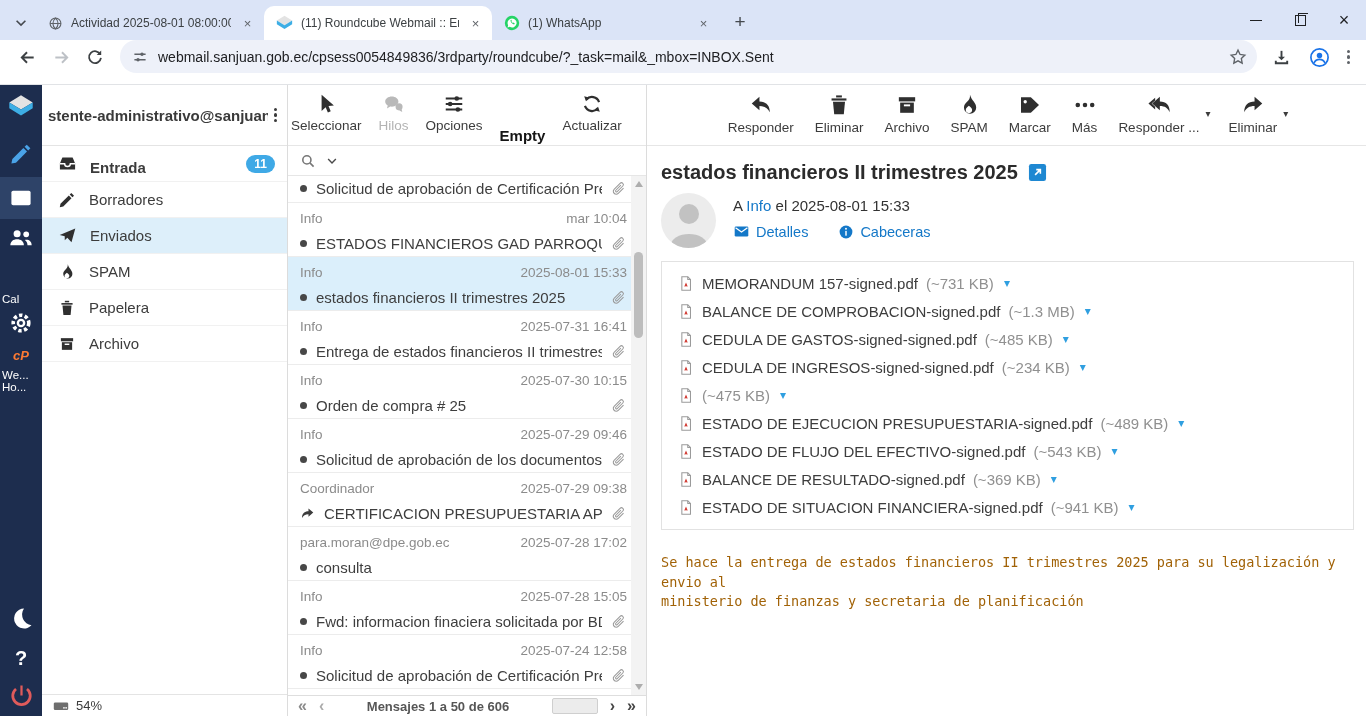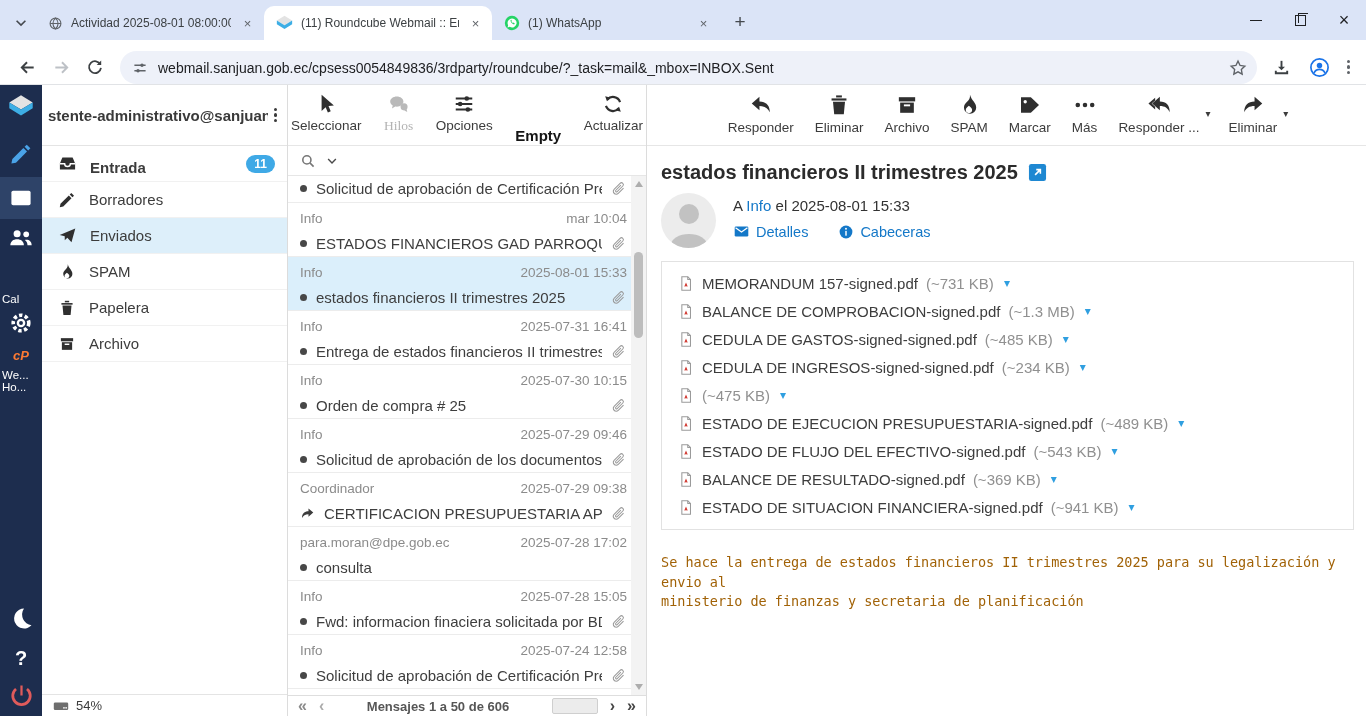--- a/index.html
+++ b/index.html
@@ -18,21 +18,21 @@
     font-size:13px;color:#5f6368;}
   .newtab{width:28px;height:28px;margin:0 0 4px 6px;display:flex;align-items:center;justify-content:center;
     font-size:19px;color:#45494e;}
   .winctl{position:absolute;top:0;right:0;height:40px;display:flex;}
   .winbtn{width:44px;height:40px;display:flex;align-items:center;justify-content:center;color:#202124;font-size:15px;}
   .wmin{width:12px;height:0;border-top:1.6px solid #202124;}
   .wrest{width:9px;height:9px;border:1.4px solid #202124;position:relative;background:#dbe4f7;}
   .wrest:before{content:"";position:absolute;left:2px;bottom:2px;width:9px;height:9px;border:1.4px solid #202124;
     border-right:none;border-bottom:none;background:transparent;}
 
-  .addressbar{height:44px;background:#fff;border-bottom:1px solid #e1e3e6;display:flex;align-items:flex-end;padding:0 10px;}
+  .addressbar{height:44px;background:#fff;border-bottom:1px solid #e1e3e6;display:flex;align-items:flex-start;padding:0 10px;}
   .navbtn{width:34px;height:34px;display:flex;align-items:center;justify-content:center;color:#5f6368;}
   .navbtn.dis{color:#bdc1c6;}
   .urlpill{flex:1;height:33px;background:#eef1f9;border-radius:17px;display:flex;align-items:center;
     padding:0 10px 0 12px;margin:0 8px;gap:10px;}
   .urltext{flex:1;font-size:14px;color:#202124;white-space:nowrap;overflow:hidden;}
   .chromeright{display:flex;align-items:center;gap:4px;}
   .kebab{display:flex;flex-direction:column;gap:2.4px;align-items:center;padding:6px;}
   .kebab i{width:3.4px;height:3.4px;border-radius:50%;background:#5f6368;}
 
   
@@ -61,25 +61,25 @@
   .folder .ic{color:#2f2f2f;}
   .folder.selected{background:#ddeffa;}
   .folder .flabel{flex:1;}
   .folder.bold .flabel{font-weight:bold;margin-top:7px;}
   .badge{background:#3fa9e6;color:#fff;font-size:12px;font-weight:bold;border-radius:9px;padding:2px 8px;}
   .quota{height:21px;border-top:1px solid #e4e4e4;display:flex;align-items:center;gap:6px;padding:0 10px;
     font-size:13px;color:#3d3d3d;}
 
   
   .listpanel{width:358px;flex:none;border-right:1px solid #dcdcdc;display:flex;flex-direction:column;background:#fff;}
-  .ltoolbar{height:61px;box-sizing:border-box;border-bottom:1px solid #e6e6e6;display:flex;justify-content:space-between;
+  .ltoolbar{height:61px;box-sizing:border-box;border-bottom:1px solid #e6e6e6;display:flex;justify-content:flex-start;
     gap:11px;padding-top:8px;}
   .tbtn{display:flex;flex-direction:column;align-items:center;gap:3px;font-size:13.5px;color:#3c3c3c;padding:0 3px;}
   .tbtn .ic{color:#2f2f2f;}
-  .tbtn.disabled{color:#b3b3b3;font-family:Liberation Serif, serif;}
+  .tbtn.disabled{color:#b3b3b3;}
   .tbtn.disabled .ic{color:#b9b9b9;}
   .tbtn.emptyb{justify-content:flex-end;padding-bottom:1px;}
   .tbtn.emptyb .lbl{font-weight:bold;font-size:15px;color:#151515;}
   .tbtnrow{display:flex;align-items:flex-start;}
   .smallcaret{font-size:10px;color:#3c3c3c;margin:15px 0 0 3px;}
   .searchbar{height:30px;box-sizing:border-box;border-bottom:1px solid #e6e6e6;display:flex;align-items:center;
     gap:9px;padding:0 12px;}
   .searchph{flex:1;font-size:15px;color:#949494;}
   .msglist{flex:1;position:relative;overflow:hidden;}
   .msgscroll{margin-right:15px;}

